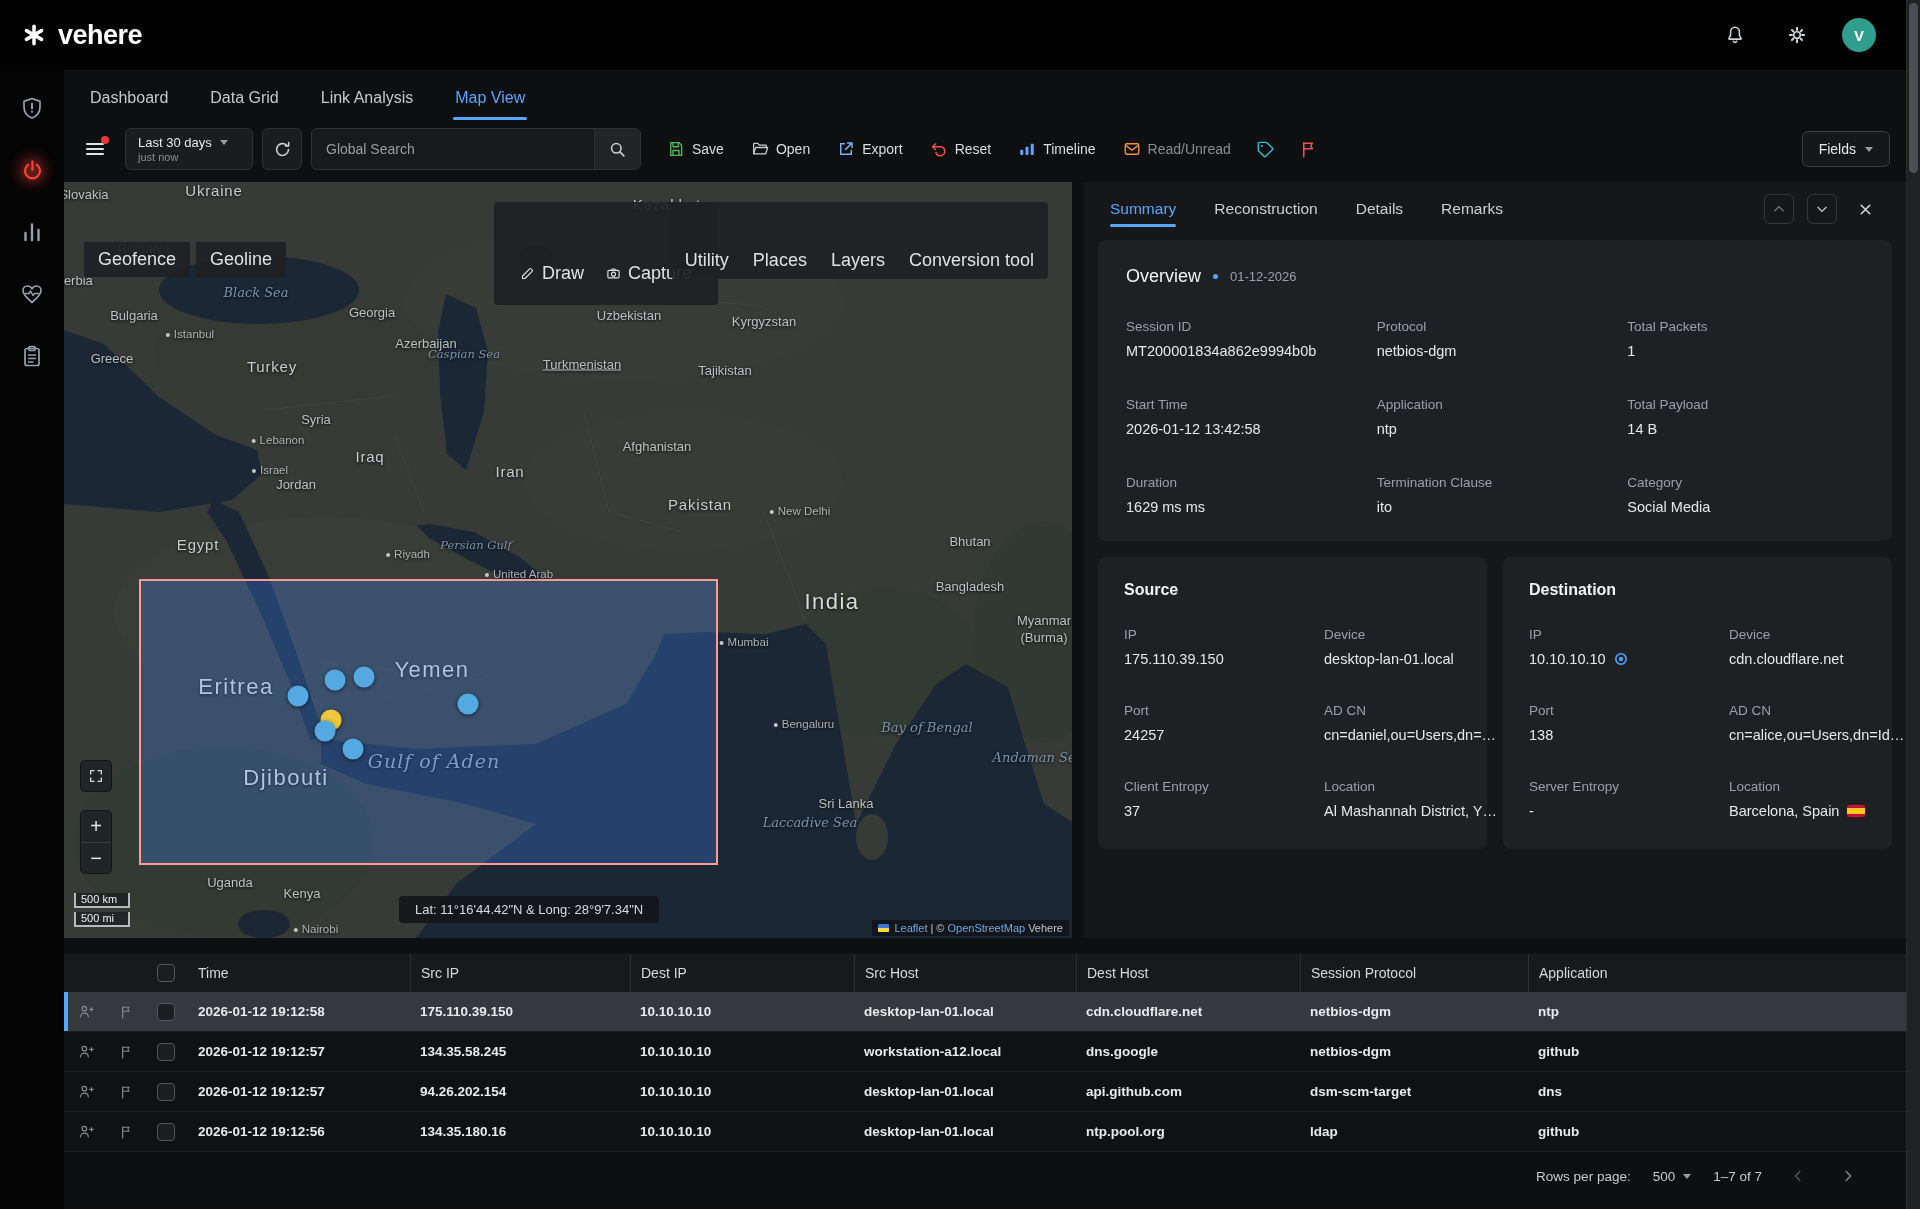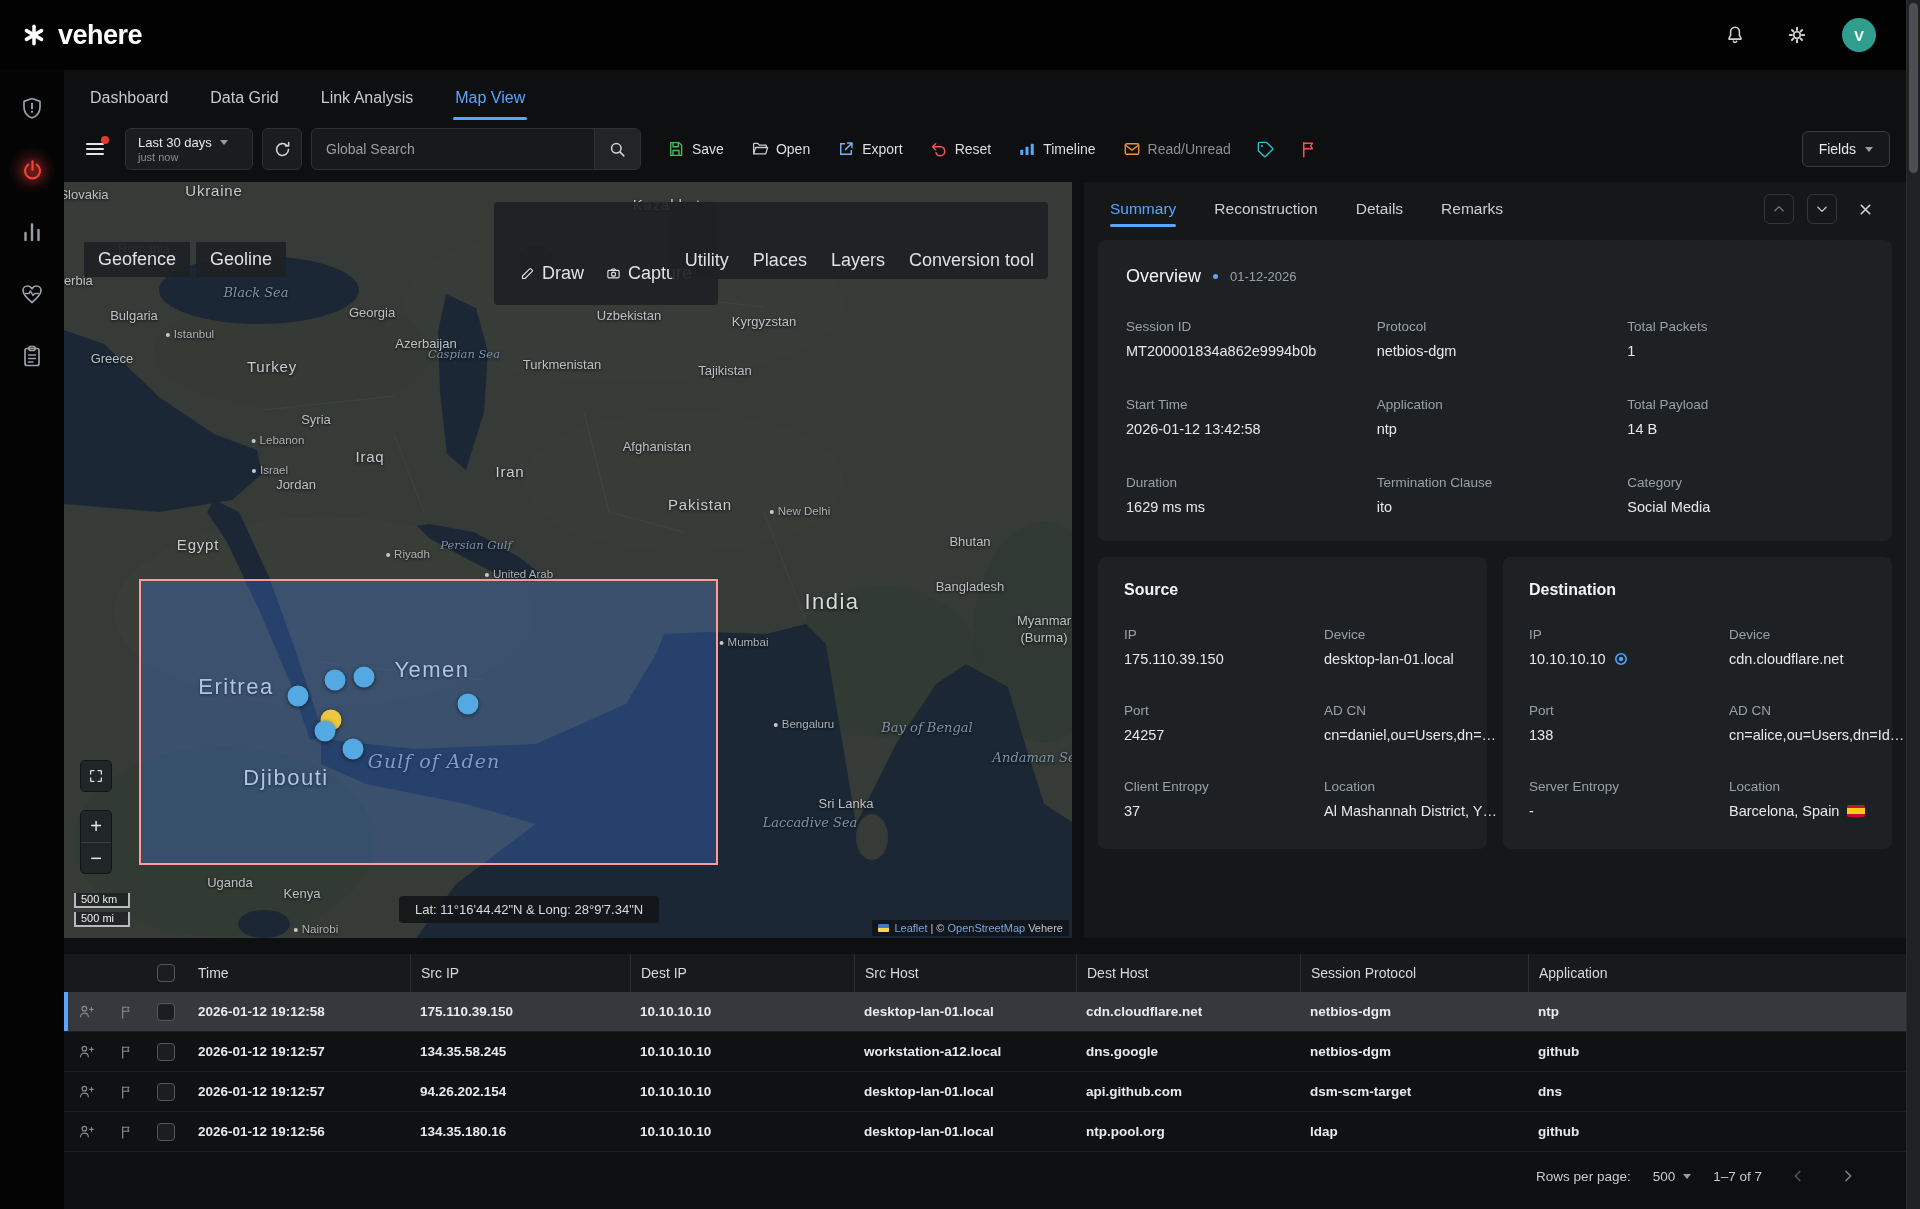--- a/index.html
+++ b/index.html
@@ -368,21 +368,21 @@
               <span class="map-label country" style="left: 48px; top: 176px;">Greece</span>
               <span class="map-label sea" style="left: 192px; top: 110px;">Black Sea</span>
               <span class="map-label city" style="left: 126px; top: 152px;">Istanbul</span>
               <span class="map-label country-lg" style="left: 208px; top: 184px;">Turkey</span>
               <span class="map-label country" style="left: 308px; top: 130px;">Georgia</span>
               <span class="map-label country" style="left: 362px; top: 161px;">Azerbaijan</span>
               <span class="map-label sea-sm" style="left: 400px; top: 172px;">Caspian Sea</span>
               <span class="map-label country-lg" style="left: 612px; top: 22px;">Kazakhstan</span>
               <span class="map-label country" style="left: 565px; top: 133px;">Uzbekistan</span>
               <span class="map-label country" style="left: 700px; top: 139px;">Kyrgyzstan</span>
-              <span class="map-label country" style="left: 498px; top: 182px;">Turkmenistan</span>
+              <span class="map-label country" style="left: 518px; top: 182px; text-decoration: underline;">Turkmenistan</span>
               <span class="map-label country" style="left: 661px; top: 188px;">Tajikistan</span>
               <span class="map-label country" style="left: 252px; top: 237px;">Syria</span>
               <span class="map-label city" style="left: 214px; top: 258px;">Lebanon</span>
               <span class="map-label city" style="left: 206px; top: 288px;">Israel</span>
               <span class="map-label country" style="left: 232px; top: 302px;">Jordan</span>
               <span class="map-label country-lg" style="left: 306px; top: 274px;">Iraq</span>
               <span class="map-label country-lg" style="left: 446px; top: 289px;">Iran</span>
               <span class="map-label country" style="left: 593px; top: 264px;">Afghanistan</span>
               <span class="map-label country-lg" style="left: 636px; top: 322px;">Pakistan</span>
               <span class="map-label city" style="left: 736px; top: 329px;">New Delhi</span>

